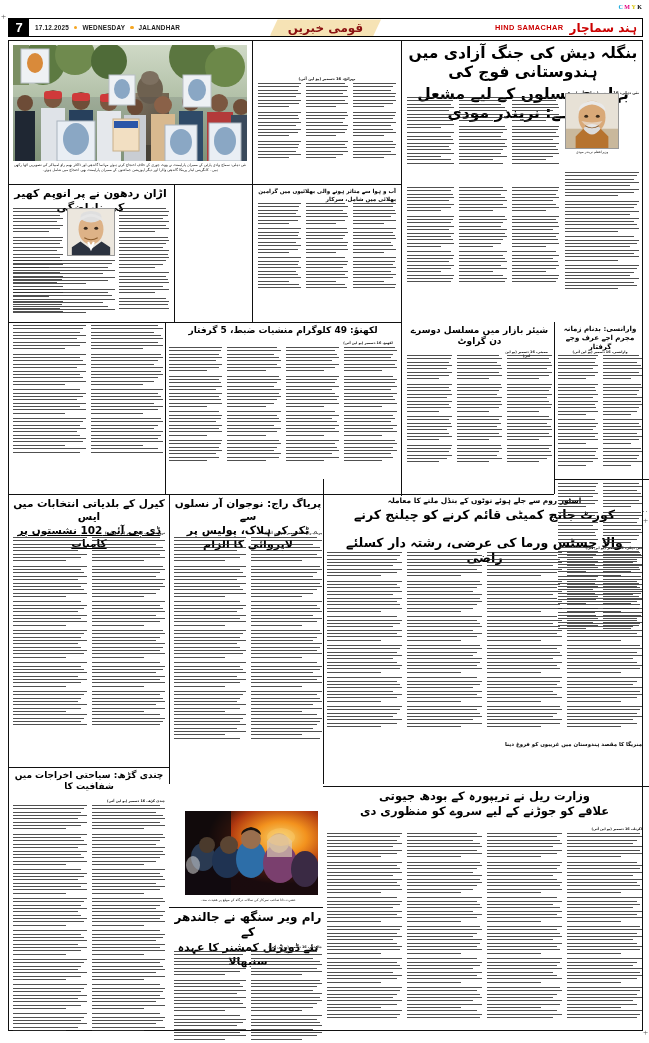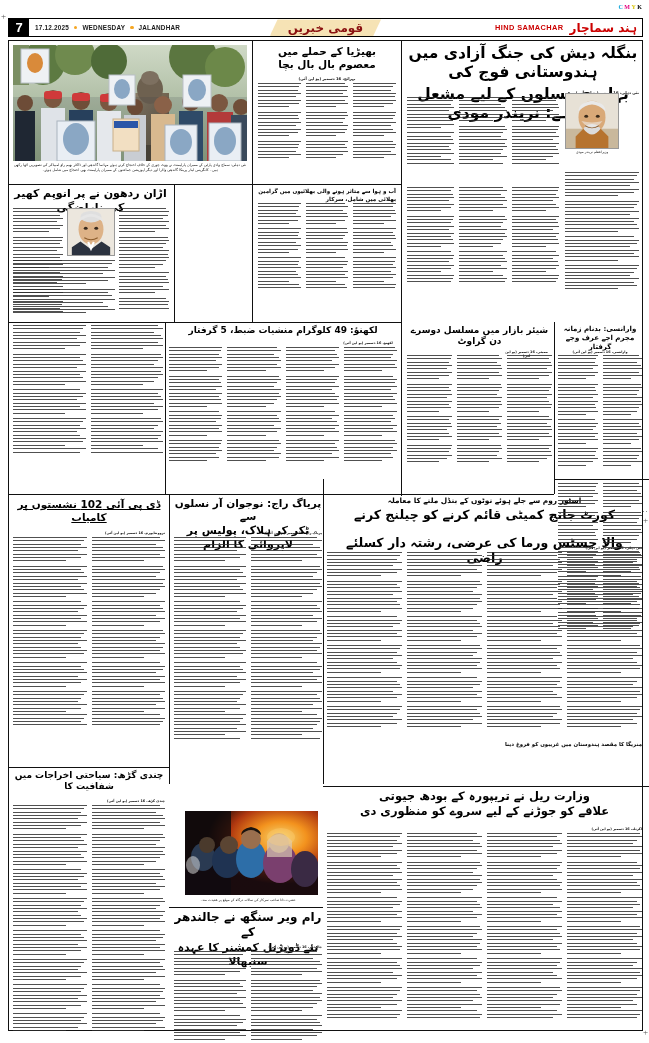--- a/index.html
+++ b/index.html
@@ -202,23 +202,20 @@
           <ellipse cx="184" cy="45" rx="9" ry="11" fill="#8aa7c4"></ellipse>
           <rect x="96" y="30" width="26" height="30" fill="#eef1f4" stroke="#b9c0c7"></rect>
           <ellipse cx="109" cy="44" rx="8" ry="10" fill="#8aa7c4"></ellipse>
           <rect x="100" y="74" width="26" height="32" fill="#f2dfc2" stroke="#c9b08a"></rect>
           <rect x="101" y="76" width="24" height="7" fill="#2b56a8"></rect>
         </g>
       </svg>
     </div>
     <div class="caption" style="position:absolute; left:4px; top:122px; width:234px;">نئی دہلی: سماج وادی پارٹی کے ممبران پارلیمنٹ نے ووٹ چوری کے خلاف احتجاج کرتے ہوئے مہاتما گاندھی اور ڈاکٹر بھیم راؤ امبیڈکر کی تصویریں اٹھا رکھی ہیں۔ کانگریس لیڈر پرینکا گاندھی واڈرا اور دیگر اپوزیشن جماعتوں کے ممبران پارلیمنٹ بھی احتجاج میں شامل ہوئے۔</div>
 
-    <div class="hdblock" style="left:249px; top:4px; width:138px;">
-      <div class="hl hd-md">بھیڑیا کے حملے میں معصوم بال بال بچا</div>
-    </div>
     <div class="byline" style="position:absolute; left:249px; top:34px; width:138px;">بہرائچ، 16 دسمبر (یو این آئی)</div>
     <div class="col-text" style="left:249px; top:42px; width:138px; height:96px;">
       <div style="display:flex; gap:5px; height:100%;">
         <div style="flex:1;">
           <div class="tl s1"></div>
             <div class="tl s3"></div>
             <div class="tl s2"></div>
             <div class="tl s1"></div>
           <div class="tl s4"></div>
             <div class="tl s1"></div>
@@ -1126,20 +1123,21 @@
     </div>
 
     <div class="vline" style="left:156px; top:281px; height:172px;"></div>
     <div class="vline" style="left:392px; top:281px; height:172px;"></div>
     <div class="vline" style="left:545px; top:281px; height:172px;"></div>
 
     <div class="hline" style="left:0; top:453px; width:545px;"></div>
     <div class="hline" style="left:545px; top:438px; width:104px;"></div>
 
     <div class="hdblock" style="left:4px; top:456px; width:152px;">
+      <div class="hl hd-md">کیرل کے بلدیاتی انتخابات میں ایس</div>
       <div class="hl hd-md" style="margin-top:1px;text-decoration:underline;">ڈی پی آئی 102 نشستوں پر کامیاب</div>
     </div>
     <div class="byline" style="position:absolute; left:4px; top:489px; width:152px; font-size:3.4px; text-align:right;">تروونتاپورم، 16 دسمبر (یو این آئی)</div>
     <div class="col-text" style="left:4px; top:496px; width:152px; height:230px;">
       <div style="display:flex; gap:5px; height:100%;">
         <div style="flex:1;">
           <div class="tl s1"></div>
             <div class="tl s3"></div>
             <div class="tl s2"></div>
             <div class="tl s1"></div>

